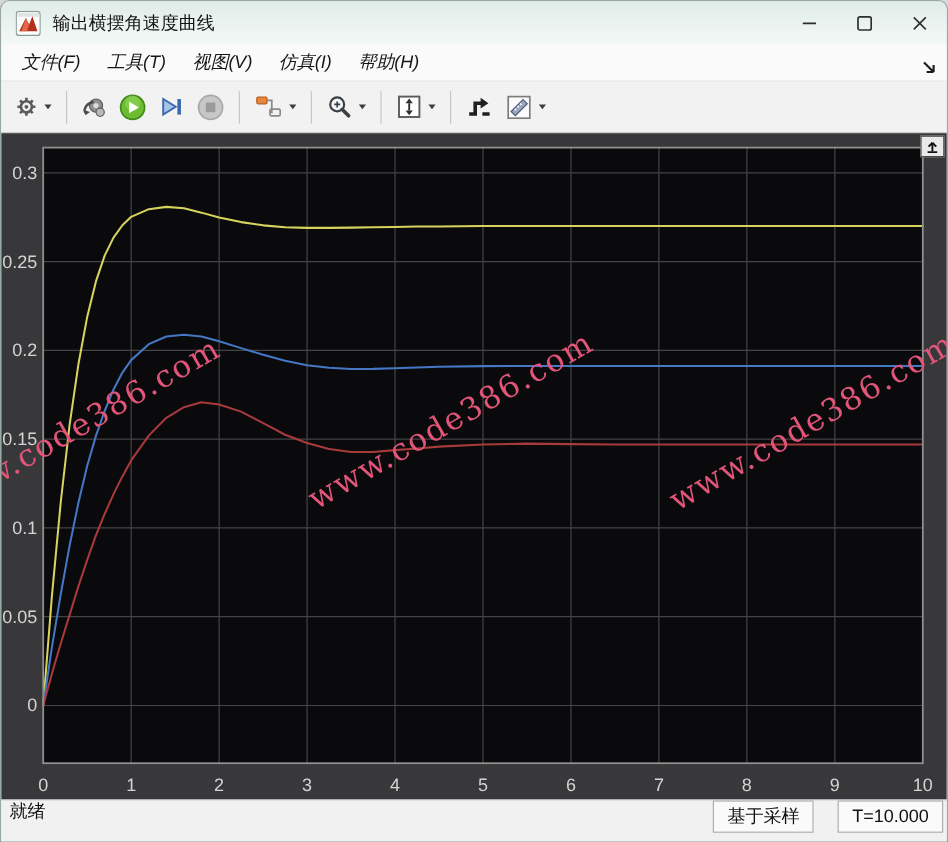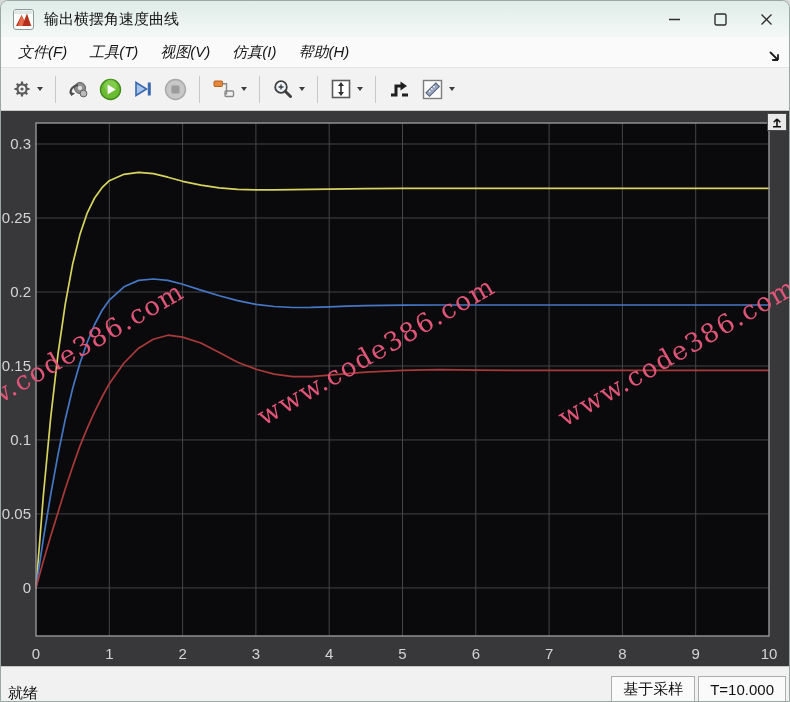--- a/index.html
+++ b/index.html
@@ -33,22 +33,22 @@
   .axes-btn{position:absolute;left:766px;top:2px;width:20px;height:18px;box-sizing:border-box;
             background:#e9e9e9;border:1px solid #4a4a4a;display:flex;align-items:center;justify-content:center;padding:0;}
   .wm{position:absolute;font-family:"DejaVu Serif",serif;font-size:26px;letter-spacing:1.5px;
       color:#e05578;white-space:nowrap;transform:translate(-50%,-50%) rotate(-30deg);pointer-events:none;}
   .wm1{left:64px;top:245px;}
   .wm2{left:375px;top:240px;}
   .wm3{left:676px;top:241px;}
 
   
   .statusbar{height:37px;background:#f1f1f1;border-top:1px solid #c6c6c6;box-sizing:border-box;
-             display:flex;align-items:flex-end;padding:0 3px 0 7px;font-size:15px;color:#111;}
-  .segs{margin-left:auto;display:flex;gap:3px;}
+             display:flex;align-items:flex-start;padding:0 3px 0 7px;font-size:15px;color:#111;}
+  .segs{margin-left:auto;display:flex;gap:20px;}
   .seg{border:1px solid #aeaeae;background:#fafafa;height:27px;box-sizing:border-box;
        display:flex;align-items:center;justify-content:center;padding:0 11px;}
 </style>
 </head>
 <body>
 
 <div class="window">
 
   <div class="titlebar">
     <svg class="app-icon" viewBox="0 0 21 21">

